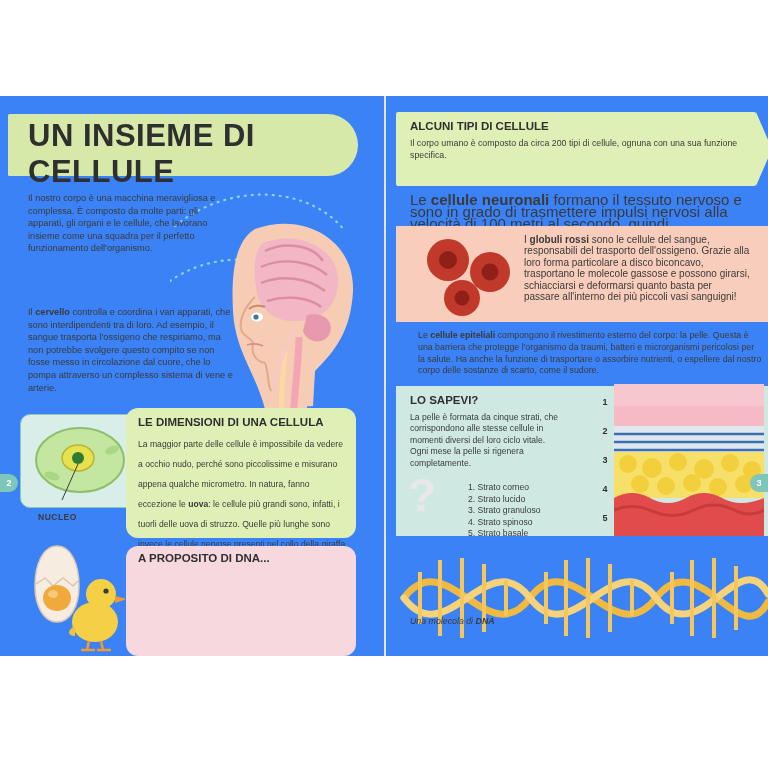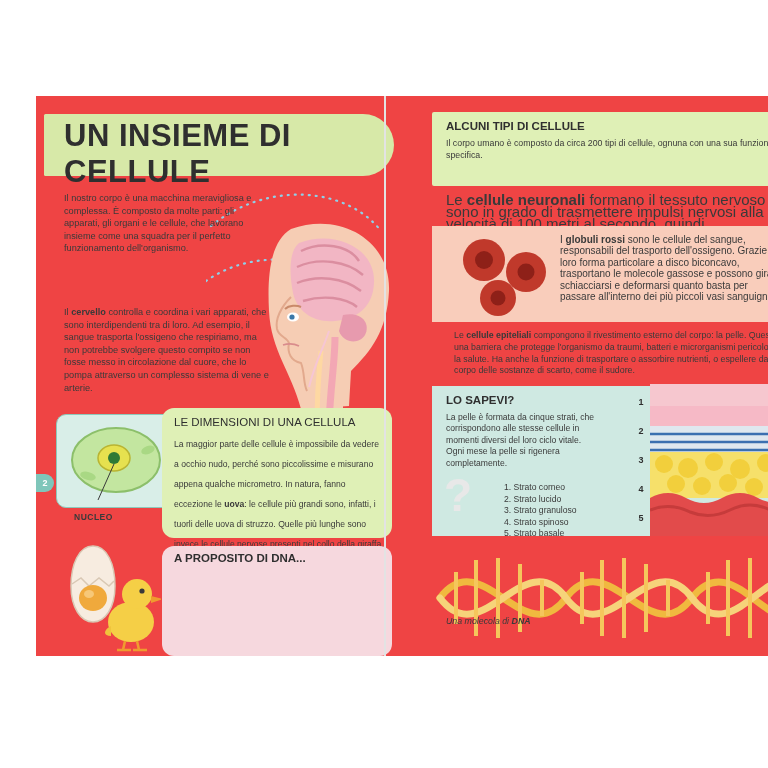--- a/index.html
+++ b/index.html
@@ -9,23 +9,22 @@
     font-family:"Liberation Sans", sans-serif;
     overflow:hidden;
   }
   .spread{
     position:absolute;left:0;top:0;width:768px;height:768px;
     background:#ffffff;
   }
   .page{
     position:absolute;
     top:96px;height:560px;
-    background:#ef4444;
+    background:#3b82f6;
     overflow:hidden;
-    margin-left:36px;
   }
   .page-left{left:0px;width:386px;}
   .page-right{left:386px;width:382px;}
 
   
   .pagenum{
     position:absolute;
     width:18px;height:18px;border-radius:50%;
     background:#7fc6ba;color:#ffffff;
     font-size:9px;line-height:18px;text-align:center;
@@ -68,21 +67,21 @@
     position:absolute;left:38px;top:416px;
     font-size:8.5px;font-weight:bold;color:#3a3a3a;letter-spacing:0.5px;
   }
 
   .dim-box{
     position:absolute;left:126px;top:312px;width:230px;height:130px;
     background:#dff0b6;border-radius:12px;
   }
   .dim-title{
     position:absolute;left:138px;top:320px;width:220px;
-    font-size:11.5px;font-weight:normal;color:#2f2f2f;
+    font-size:11.5px;font-weight:bold;color:#2f2f2f;
   }
   .dim-body{
     position:absolute;left:138px;top:338px;width:212px;
     font-size:8.6px;line-height:20px;color:#3a3a3a;
   }
 
   .dna-box{
     position:absolute;left:126px;top:450px;width:230px;height:110px;
     background:#f6d8de;border-radius:12px;
   }

